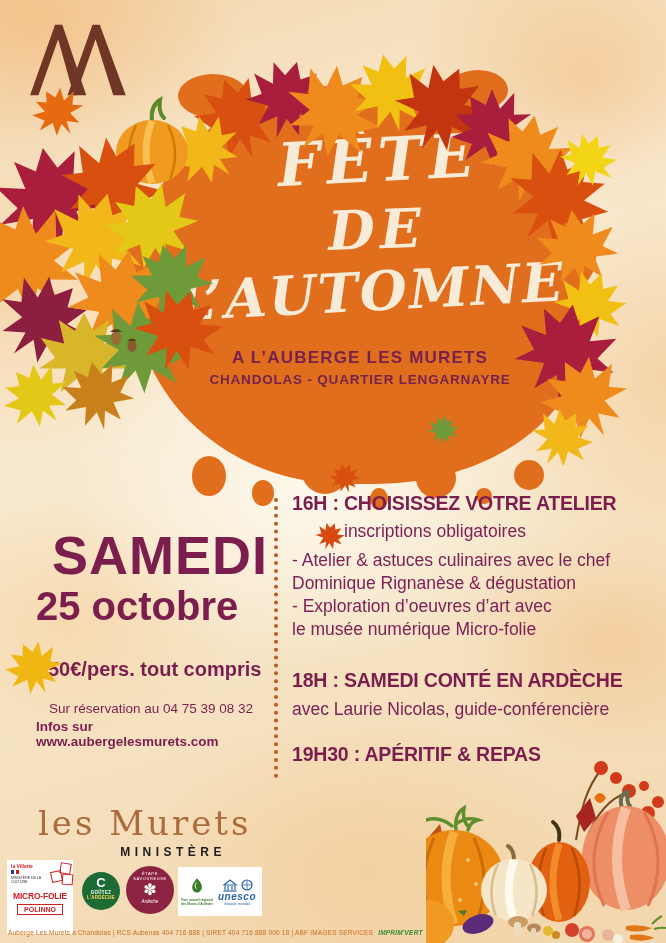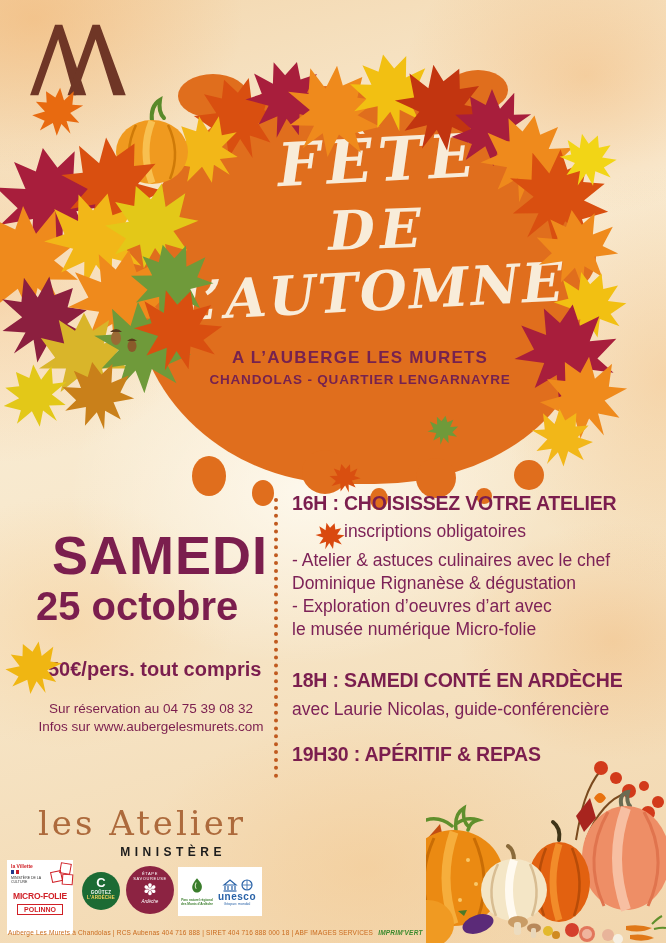--- a/index.html
+++ b/index.html
@@ -44,21 +44,21 @@
   .v2{top:286px;font-size:13.5px;letter-spacing:.8px;}
   
   .leaves{position:absolute;left:0;top:0;z-index:4;pointer-events:none;}
   .pumpkins{position:absolute;right:0;bottom:0;z-index:3;pointer-events:none;}
   
   .datecol{position:absolute;left:36px;top:526px;width:230px;color:#7b1e4e;z-index:3;}
   .samedi{font-size:54px;line-height:58px;font-weight:800;letter-spacing:1px;margin-left:16px;}
   .octobre{font-size:40px;line-height:44px;font-weight:800;margin-top:0;}
   .price{font-size:20px;font-weight:600;margin-top:30px;padding-left:12px;}
   .res{font-size:13.5px;margin-top:20px;text-align:center;font-weight:500;}
-  .res2{font-size:13.5px;margin-top:3px;text-align:center;font-weight:400;}
+  .res2{font-size:13.5px;margin-top:3px;font-weight:700;}
   
   .divider{position:absolute;left:274px;top:498px;height:280px;width:0;
     border-left:4px dotted #c05a1f;z-index:3;}
   
   .schedule{position:absolute;left:292px;top:492px;width:370px;color:#7d2257;z-index:3;}
   .sch-head{font-weight:bold;color:#7b1e4e;font-size:19.5px;letter-spacing:-.2px;margin:0 0 6px;}
   .sch-note{display:flex;align-items:center;gap:5px;padding-left:52px;font-size:17.5px;margin-bottom:7px;}
   .sch-line{font-size:17.5px;line-height:23px;}
   .h2{margin-top:28px;}
   .h3{margin-top:22px;}
@@ -89,21 +89,21 @@
   .et{position:absolute;left:126px;top:866px;width:48px;height:48px;border-radius:50%;
     background:#8c2342;z-index:3;text-align:center;color:#fff;}
   .et-arc{font-size:4px;letter-spacing:.6px;margin-top:5px;}
   .et-fl{font-size:16px;line-height:18px;}
   .et-sub{font-size:4.5px;font-style:italic;}
   .pu{left:178px;top:867px;width:84px;height:49px;display:flex;align-items:center;padding:2px;}
   .parc{width:34px;text-align:center;}
   .parc-name{font-size:3.2px;color:#3a7d2c;font-weight:bold;line-height:3.6px;}
   .un{flex:1;text-align:center;color:#2a63a8;}
   .un-icons{display:flex;justify-content:center;gap:3px;align-items:center;}
-  .un-name{font-size:10px;font-weight:bold;letter-spacing:.5px;line-height:10px;}
+  .un-name{font-size:10px;font-weight:bold;letter-spacing:.5px;line-height:10px;font-style:italic;}
   .un-sub{font-size:3.5px;}
   .legal{position:absolute;left:8px;top:929px;font-size:6.5px;color:#c96a1d;z-index:3;
     letter-spacing:.2px;}
   .imprim{color:#3a8a2e;font-weight:bold;font-style:italic;margin-left:3px;}
 </style>
 </head>
 <body>
 
 <div class="poster">
 
@@ -207,21 +207,21 @@
     </div>
     <div class="sch-line">- Atelier &amp; astuces culinaires avec le chef</div>
     <div class="sch-line">Dominique Rignanèse &amp; dégustation</div>
     <div class="sch-line">- Exploration d’oeuvres d’art avec</div>
     <div class="sch-line">le musée numérique Micro-folie</div>
     <div class="sch-head h2">18H : SAMEDI CONTÉ EN ARDÈCHE</div>
     <div class="sch-line">avec Laurie Nicolas, guide-conférencière</div>
     <div class="sch-head h3">19H30 : APÉRITIF &amp; REPAS</div>
   </div>
 
-  <div class="brand">les Atelier</div>
+  <div class="brand">les Murets</div>
   <div class="brand-sub">MINISTÈRE</div>
 
   <div class="logo-box mf">
     <div class="mf-top">
       <div>
         <div class="mf-villette">la Villette</div>
         <span class="flag"></span>
         <div class="mf-ministry">MINISTÈRE DE LA CULTURE</div>
       </div>
       <div class="mf-cubes">

